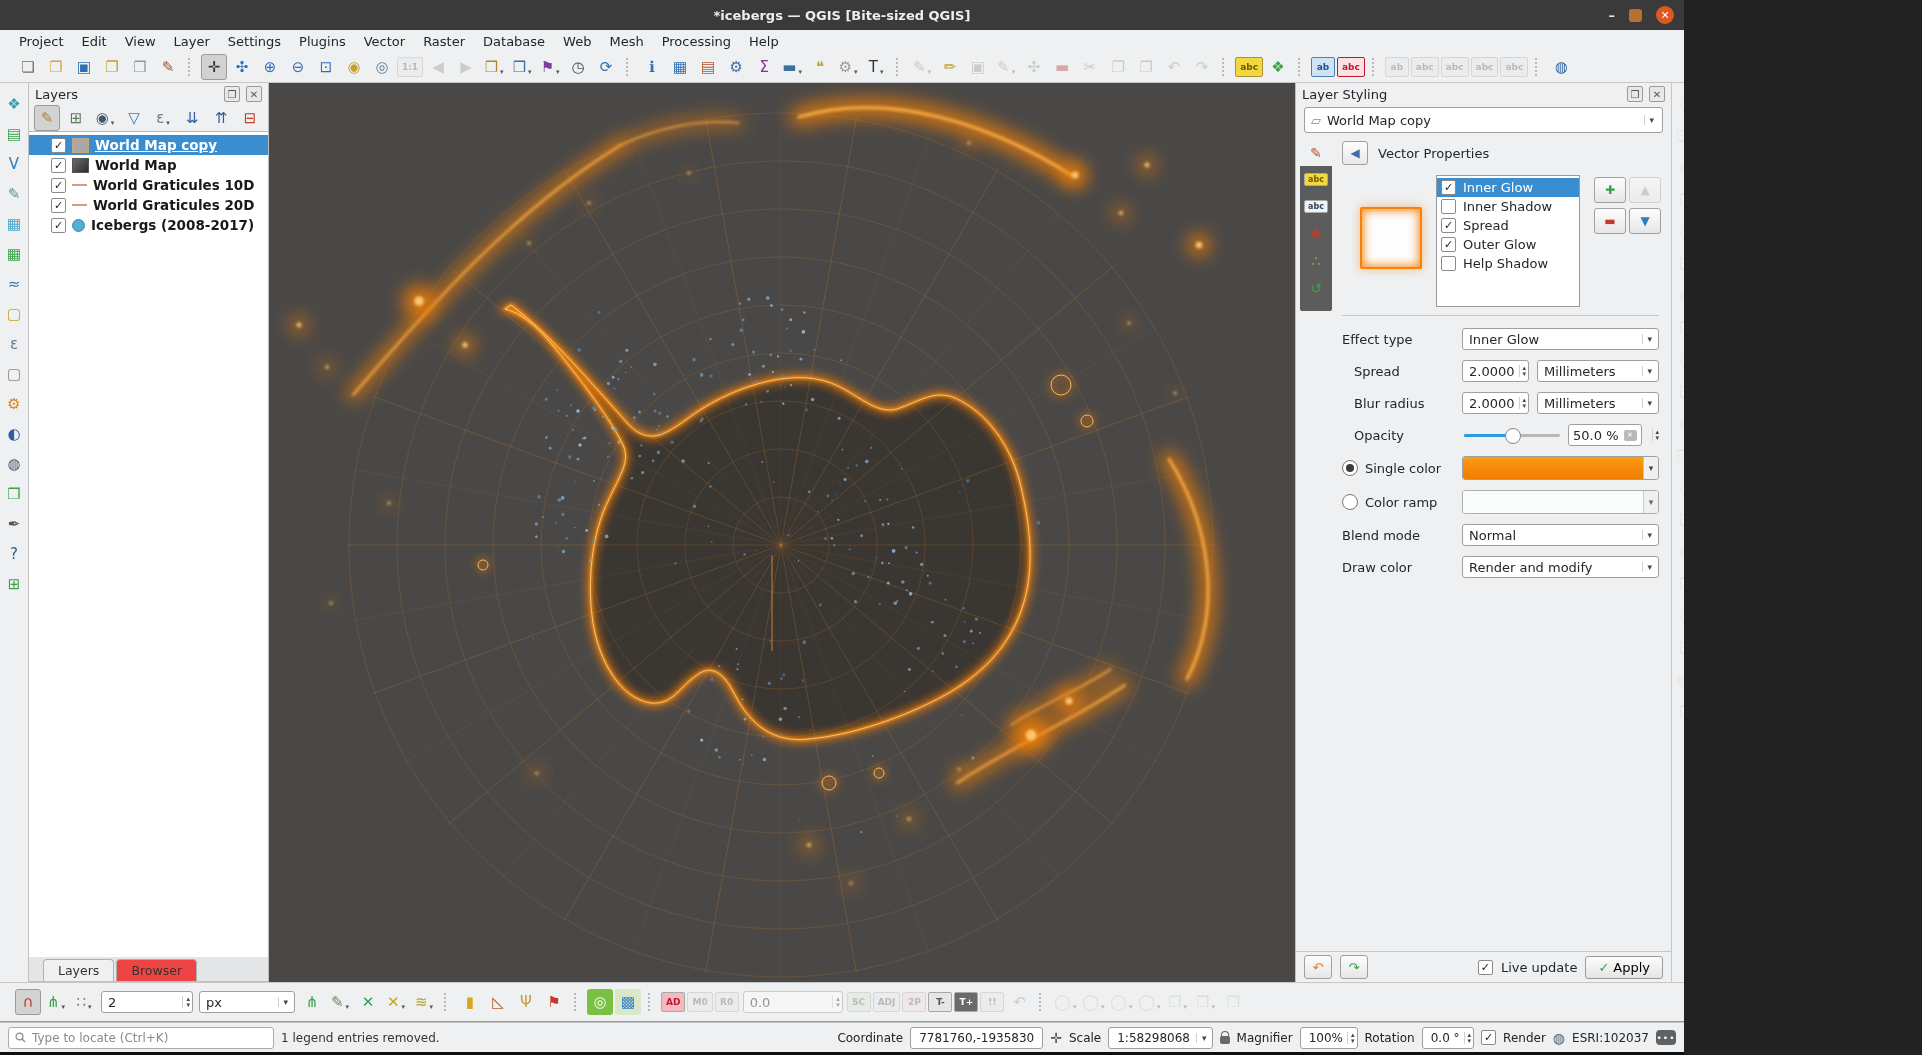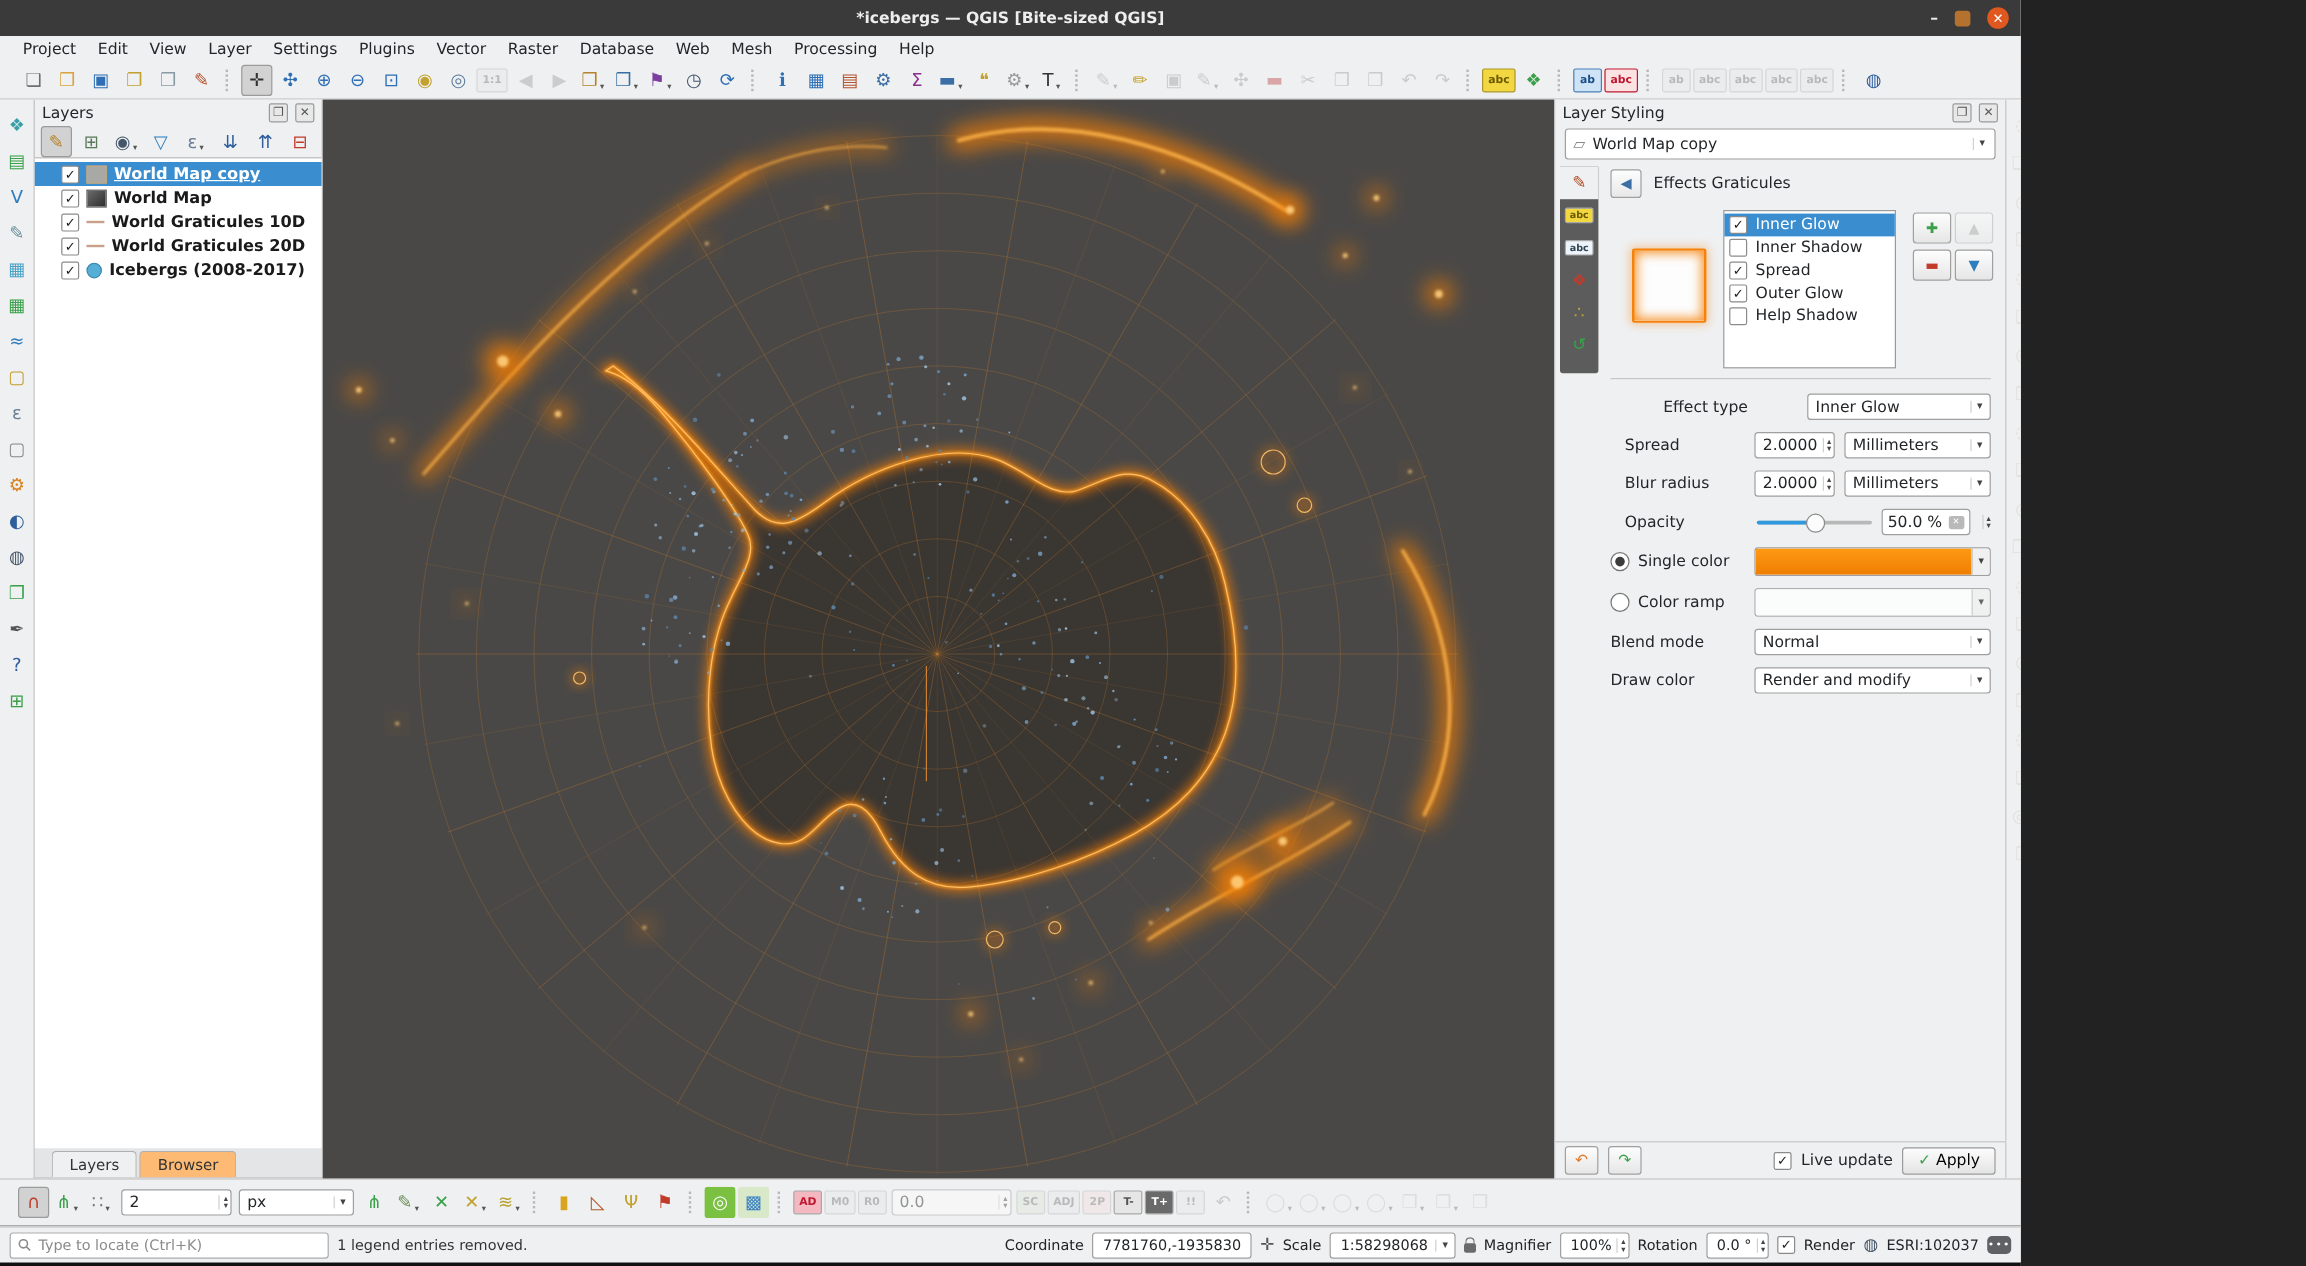--- a/index.html
+++ b/index.html
@@ -49,21 +49,21 @@
   .lrow.sel{background:#3a8ed0;}
   .lrow.sel .llabel{color:#fff;text-decoration:underline;}
   .llabel{font-weight:bold;font-size:13.5px;color:#1a1a1a;white-space:nowrap;}
   .cb{width:13px;height:13px;background:#fff;border:1px solid #8a8a8a;border-radius:2px;display:inline-flex;align-items:center;justify-content:center;font-size:11px;font-weight:bold;color:#222;flex:0 0 auto;}
   .sw{width:15px;height:13px;flex:0 0 auto;}
   .sw.fill-light{background:#a8a8a4;border:1px solid #c8a87a;}
   .sw.fill-dark{background:linear-gradient(135deg,#6b6b6b,#2d2d2d);border:1px solid #555;}
   .sw.line{height:0;border-top:2px solid #c9a08a;}
   .sw.point{width:11px;height:11px;border-radius:50%;background:#54aed6;border:1px solid #3a8ab0;}
   .ltabs{height:24px;display:flex;align-items:flex-end;padding-left:14px;gap:2px;flex:0 0 auto;background:#e4e5e6;}
-  .ltab{padding:3px 14px;font-size:12.5px;border:1px solid #b0b0b0;border-bottom:none;border-radius:4px 4px 0 0;background:#fdba74;color:#333;}
+  .ltab{padding:3px 14px;font-size:12.5px;border:1px solid #b0b0b0;border-bottom:none;border-radius:4px 4px 0 0;background:#ef4444;color:#333;}
   .ltab.active{background:#eff0f1;font-weight:normal;}
   
   .canvas{width:1026px;position:relative;background:#4a4846;flex:0 0 auto;}
   .canvas svg{display:block;}
   
   .layersel{height:24px;display:flex;align-items:center;margin:2px 8px 6px 8px;background:#fff;border:1px solid #9f9f9f;border-radius:3px;padding:0 4px 0 6px;gap:6px;}
   .layersel .poly{color:#8a8a8a;font-size:13px;}
   .layersel .sv{flex:1;}
   .layersel .ca{font-size:9px;color:#444;border-left:1px solid #d0d0d0;padding:0 4px;}
   .sbody{flex:1;display:flex;min-height:0;}
@@ -818,21 +818,21 @@
                 <span class="bdg" style="background: rgb(238, 244, 251); color: rgb(51, 68, 85);">abc</span>
               </span>
               <span class="stab" style="color: rgb(194, 59, 42);">❖</span>
               <span class="stab" style="color: rgb(194, 161, 47);">∴</span>
               <span class="stab" style="color: rgb(58, 161, 74);">↺</span>
             </div>
           </div>
         <div class="scontent">
           <div class="effhead">
             <span class="backbtn">◀</span>
-            <span>Effects Graticules</span>
+            <span>Vector Properties</span>
           </div>
           <div class="effrow">
             <div class="preview"></div>
             <div class="efflist" id="efflist">
                 <div class="erow sel">
                   <span class="cb">✓</span>
                   <span>Inner Glow</span>
                 </div>
                 <div class="erow">
                   <span class="cb"></span>
@@ -853,21 +853,21 @@
               </div>
             <div class="effbtns">
               <span class="ebtn" style="color:#3aa14a;font-weight:bold;">✚</span>
               <span class="ebtn dis" style="color:#9a9a9a;">▲</span>
               <span class="ebtn" style="color:#c23b2a;font-weight:bold;">▬</span>
               <span class="ebtn" style="color:#2e7dbd;">▼</span>
             </div>
           </div>
           <div class="hsep"></div>
 
-          <div class="frow" style="grid-template-columns:112px 1fr;margin-left:44px;">
+          <div class="frow" style="grid-template-columns:112px 1fr;">
             <span class="lbl">Effect type</span>
             <span class="combo" style="margin:0;">
               <span class="sv">Inner Glow</span>
               <span class="ca">▾</span>
             </span>
           </div>
 
           <div class="frow">
             <span class="lbl ind">Spread</span>
             <span class="spinbox" style="margin:0;">

